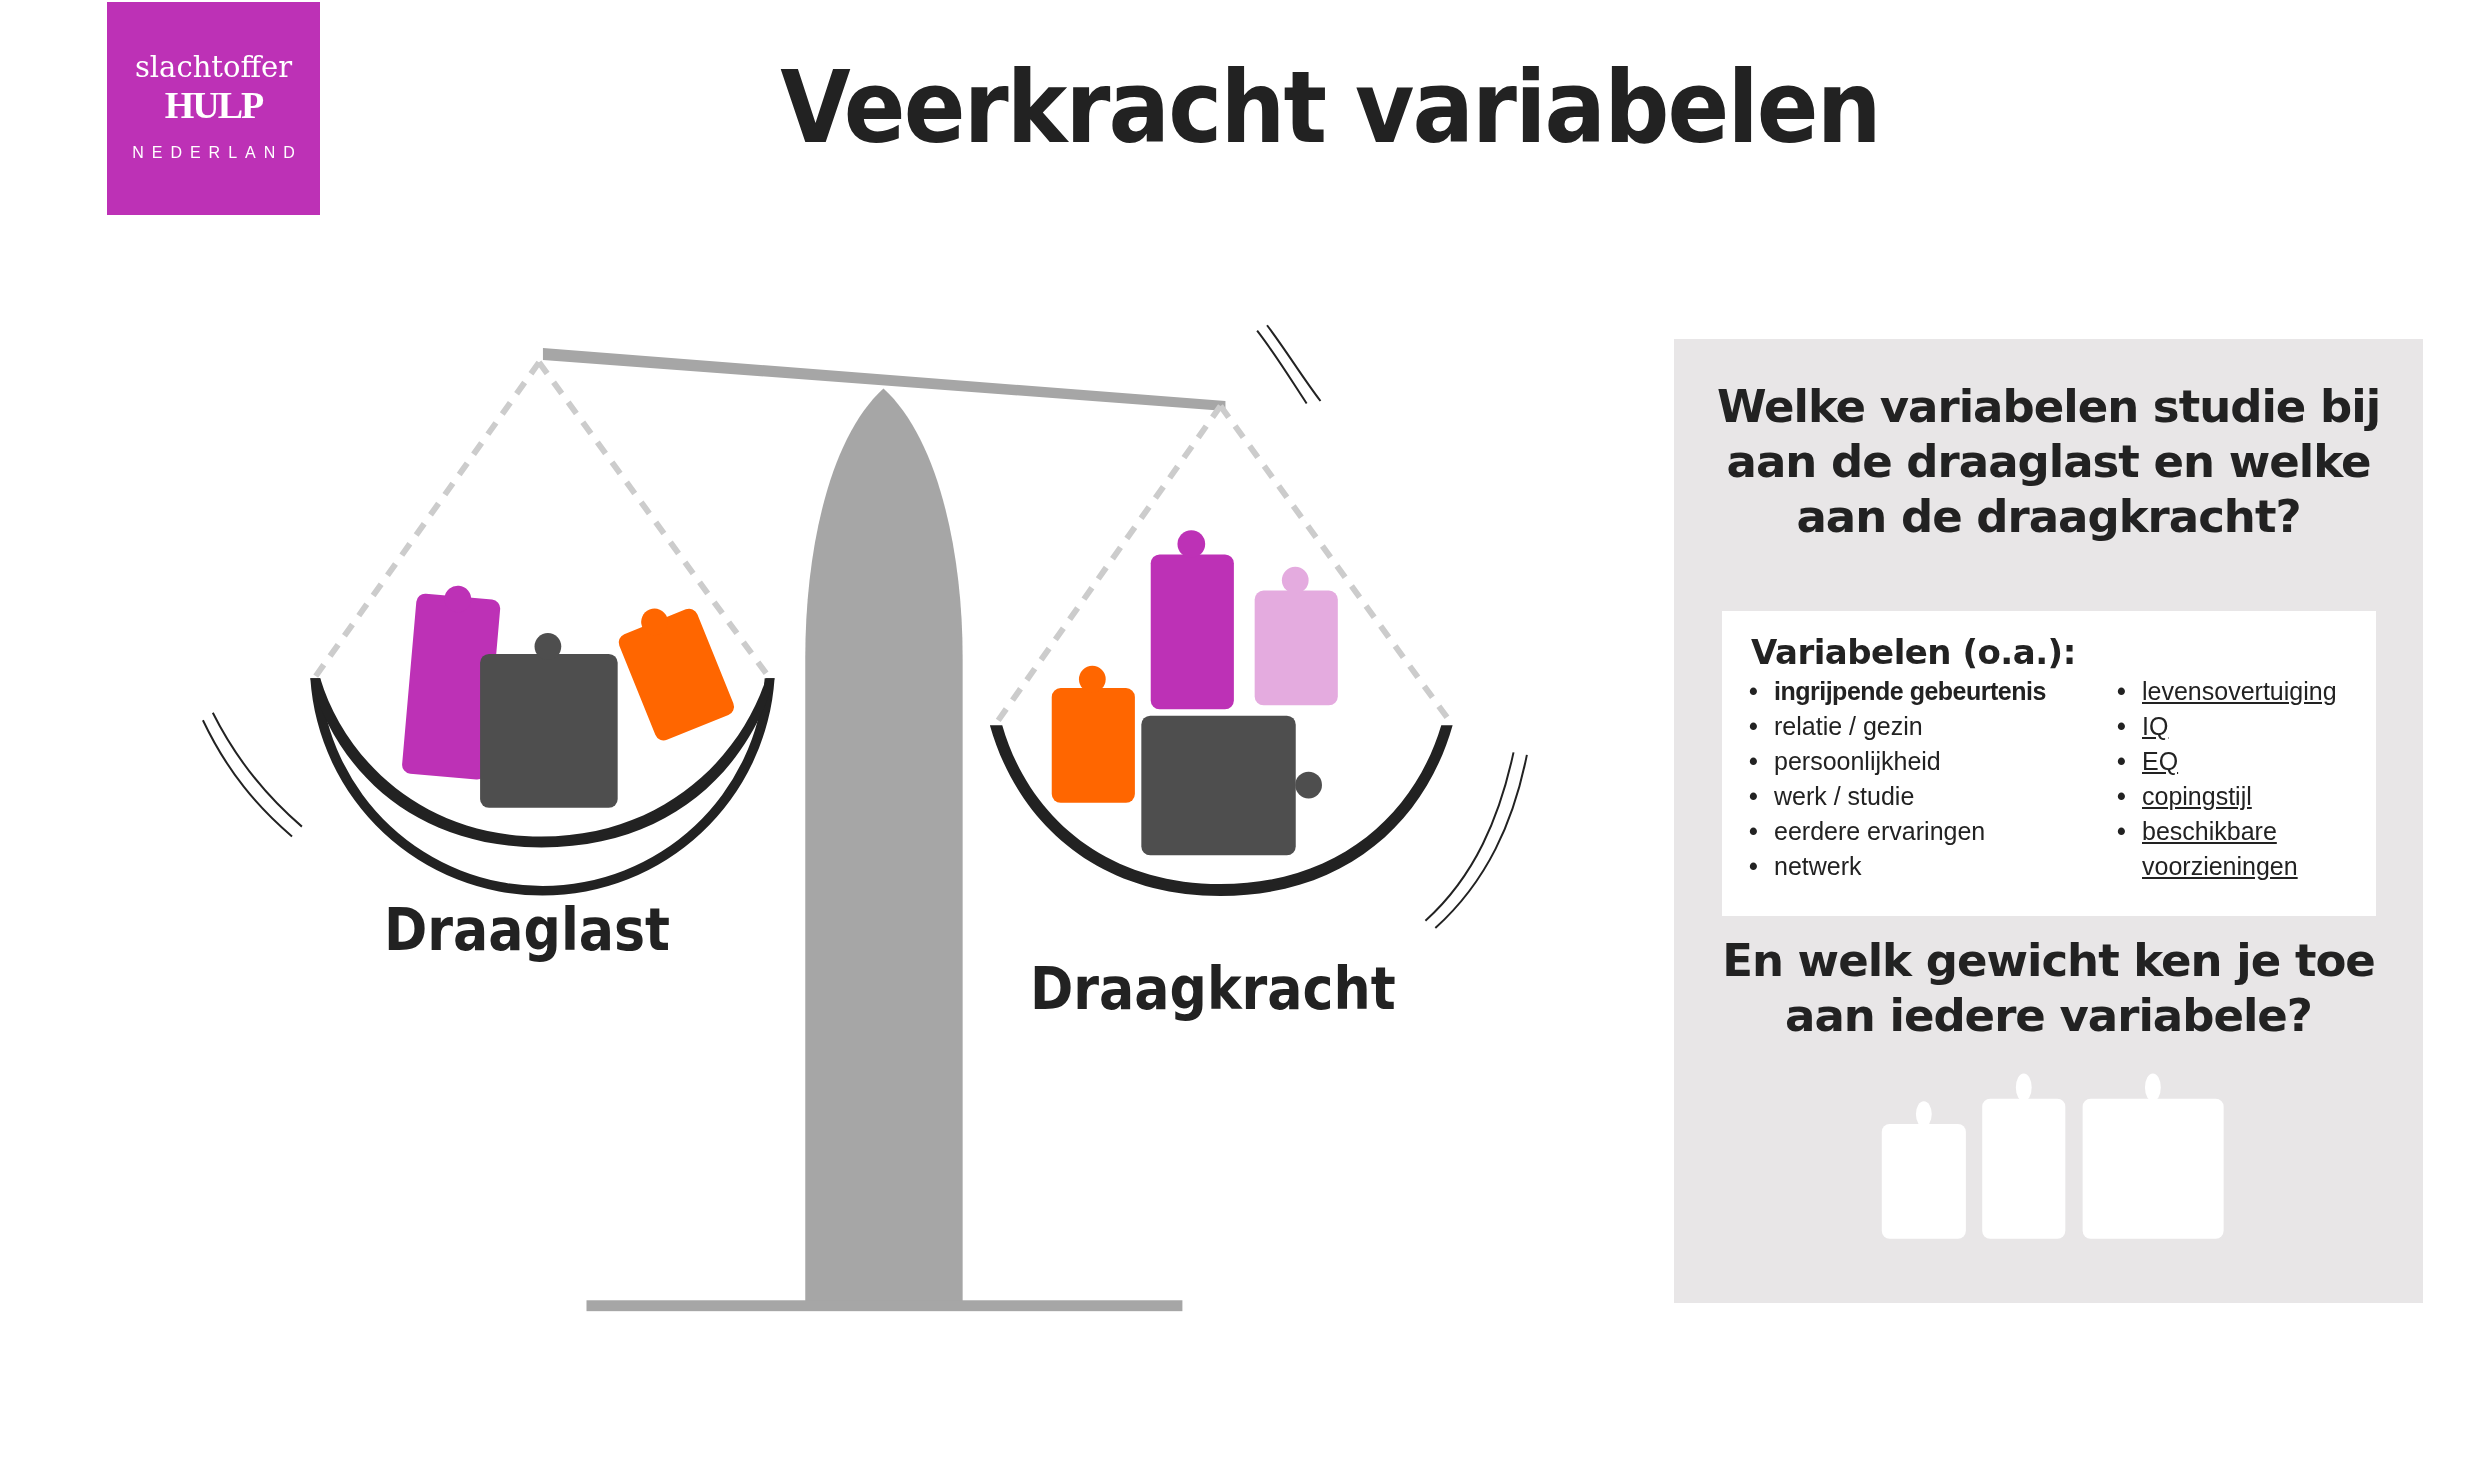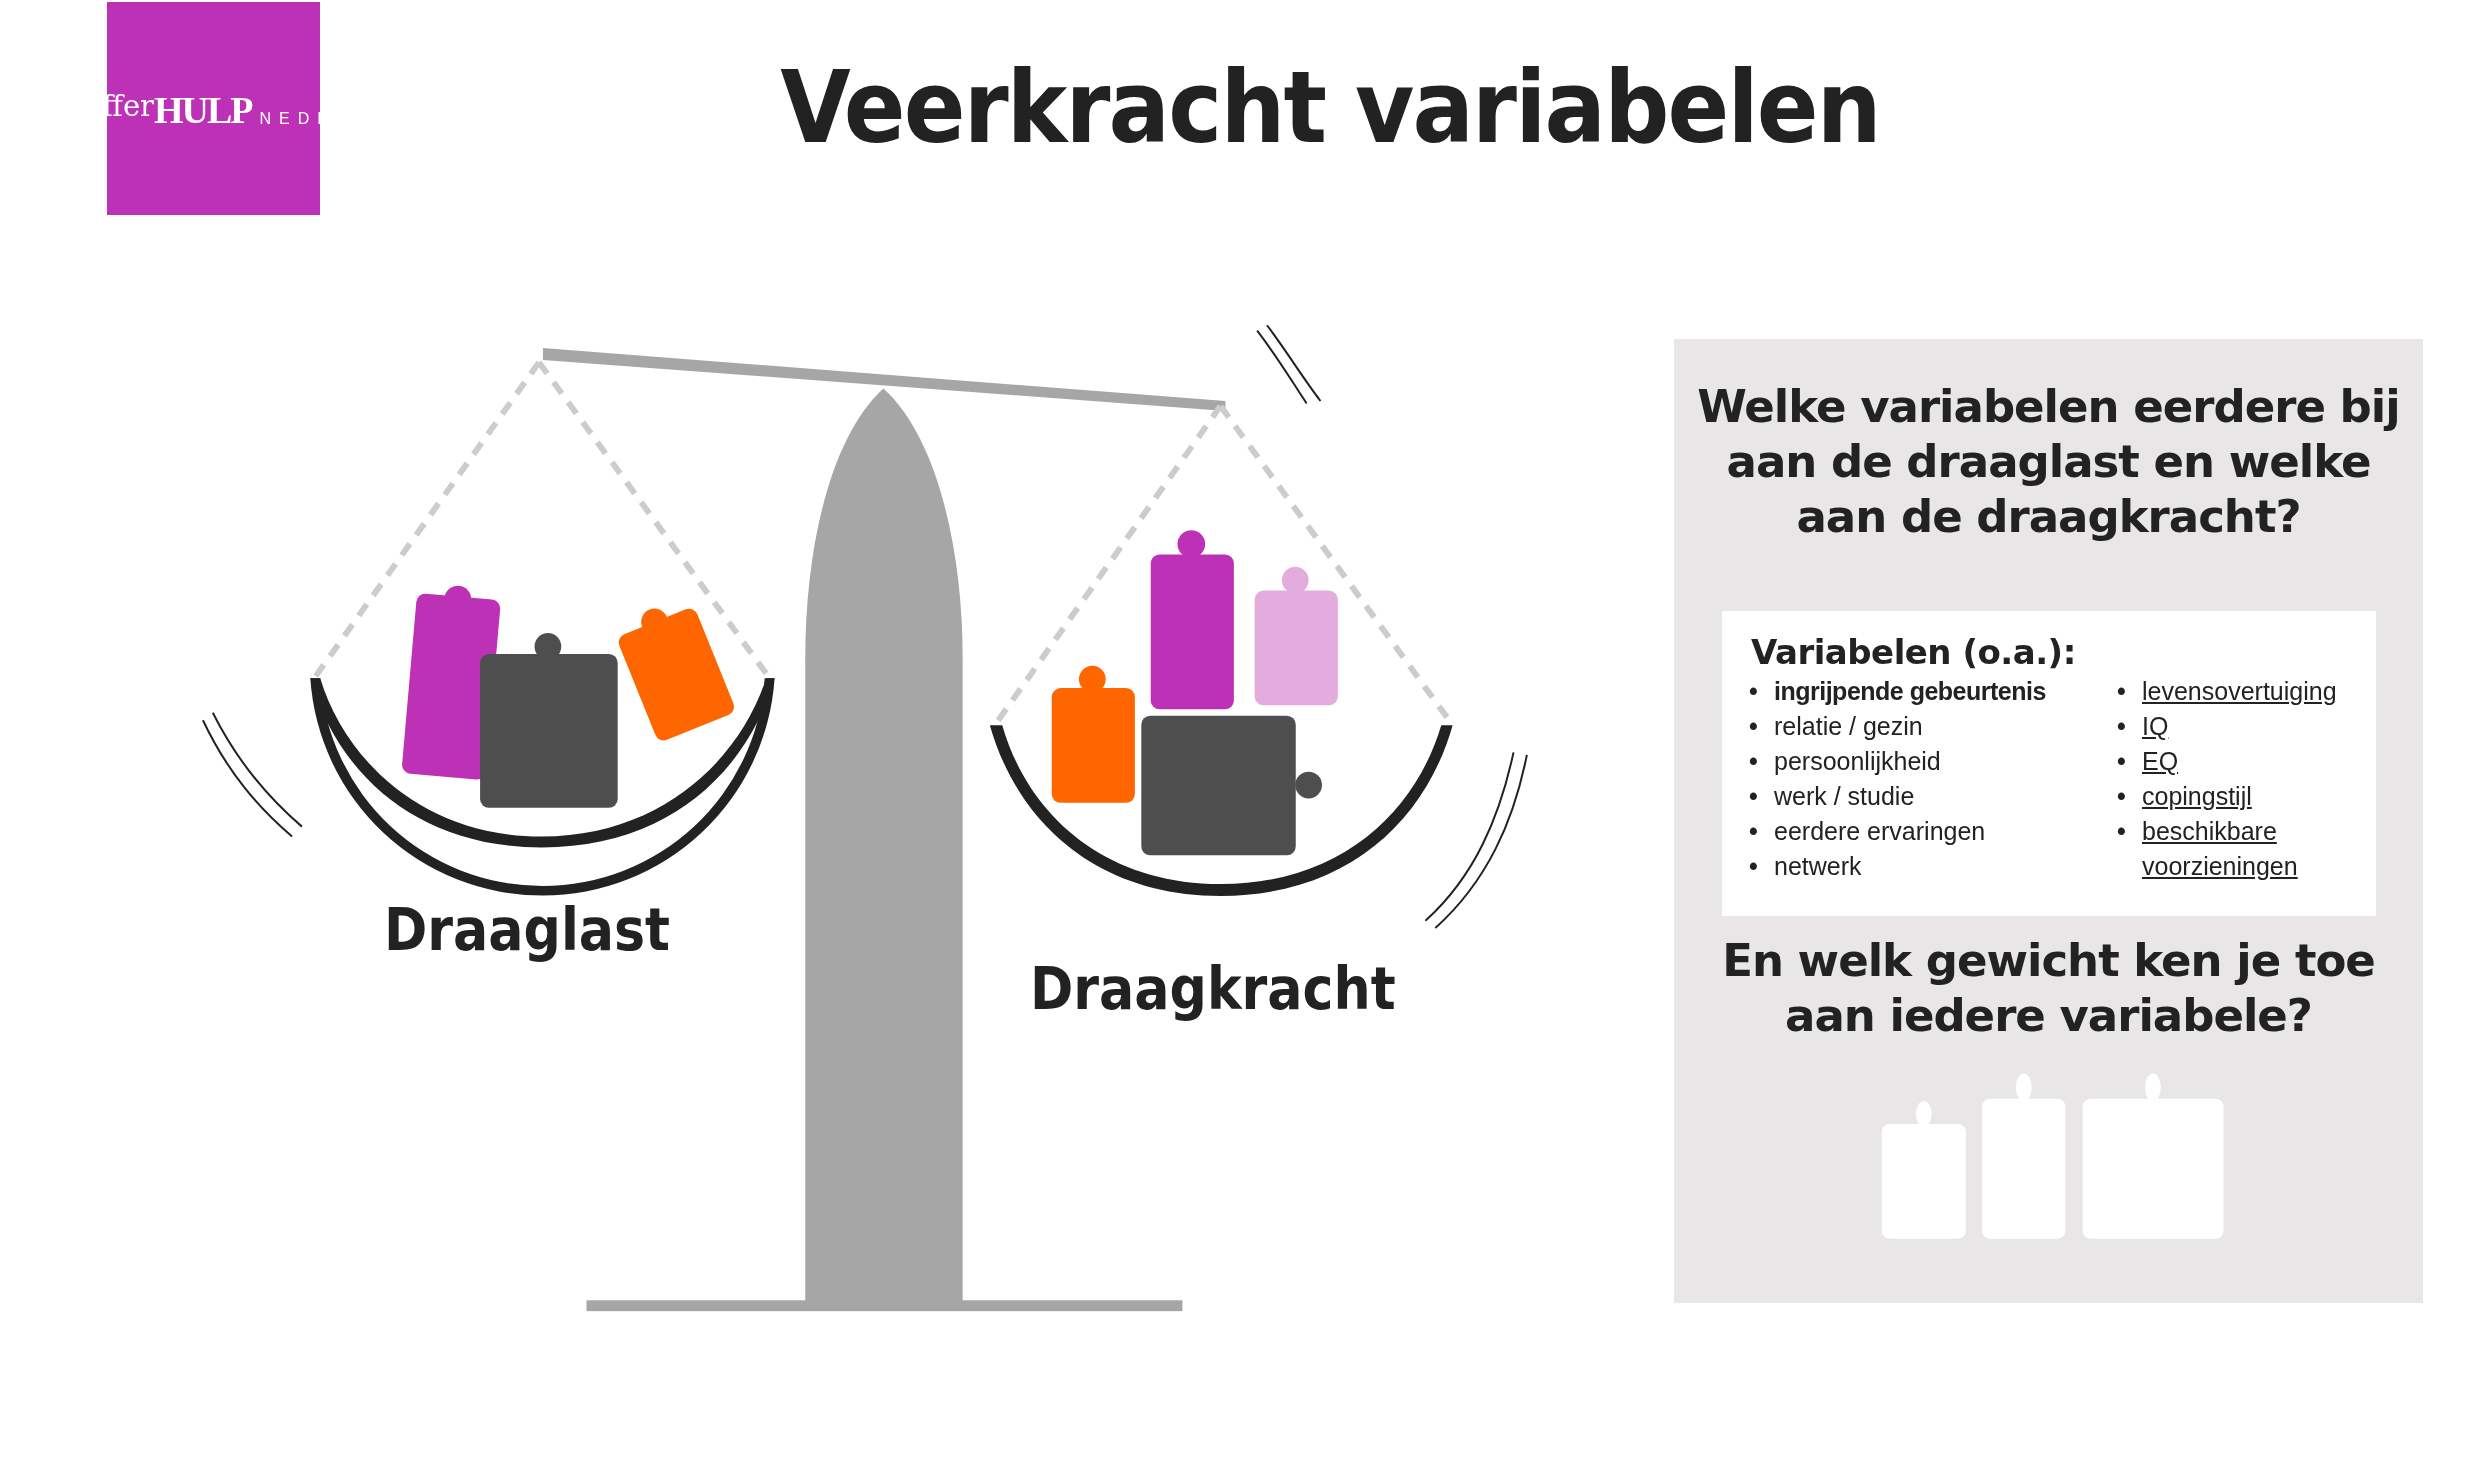--- a/index.html
+++ b/index.html
@@ -1,19 +1,19 @@
 <!DOCTYPE html>
 <html style="font-size:8px"><head>
 <meta charset="utf-8">
 <style>
   html, body { margin:0; padding:0; background:#ffffff; }
   body { width:2640px; height:1482px; position:relative; overflow:hidden;
          font-family:"Liberation Sans", "DejaVu Sans", sans-serif; color:#222222; }
   .logo { position:absolute; left:107px; top:1.5px; width:213px; height:213px; background:#bd31b6;
-          color:#fff; display:flex; flex-direction:row; align-items:center; justify-content:center; }
+          color:#fff; display:flex; flex-direction:column; align-items:center; justify-content:center; }
   .logo .l1 { font-family:"DejaVu Serif", serif; font-size:29px; font-weight:300; line-height:1; margin-top:-3px; }
   .logo .l2 { font-family:Liberation Serif, serif; font-weight:bold; font-size:38px; letter-spacing:-2px; line-height:1; margin-top:4px; }
   .logo .l3 { font-size:16px; letter-spacing:8px; line-height:1; margin-top:21px; padding-left:8px; }
   .title { position:absolute; left:0; width:2640px; top:49px; text-align:center;
            font-family:"DejaVu Sans", sans-serif; font-weight:bold; font-size:99px; letter-spacing:-2px;
            color:#222222; line-height:1.2; transform:translateX(10px) scaleX(0.92); }
   .scale-svg { position:absolute; left:0; top:0; width:2640px; height:1482px; }
   .lbl { position:absolute; font-family:"DejaVu Sans", sans-serif; font-weight:bold; color:#222222;
          font-size:58px; line-height:1; transform:scaleX(0.9); transform-origin:left top; white-space:nowrap; }
   .lbl-left { left:384px; top:901px; }
@@ -99,21 +99,21 @@
     <path d="M2000 1465 C2055 1660 2215 1810 2466 1810 C2720 1810 2880 1660 2935 1465 L2912 1465 C2860 1640 2710 1786 2466 1786 C2225 1786 2075 1640 2025 1465 Z" fill="#222222"></path>
     <path d="M2540 668 C2580 720 2610 770 2640 815 M2560 657 C2600 710 2630 760 2668 810 M3058 1520 C3030 1650 2980 1770 2880 1860 M3085 1525 C3058 1660 3005 1780 2900 1875" fill="none" stroke="#222222" stroke-width="4"></path>
   </g>
 </svg>
 
 <div class="lbl lbl-left">Draaglast</div>
 <div class="lbl lbl-right">Draagkracht</div>
 
 <div class="panel">
   <div class="q q1">
-    <div>Welke variabelen eerdere bij</div>
+    <div>Welke variabelen studie bij</div>
     <div>aan de draaglast en welke</div>
     <div>aan de draagkracht?</div>
   </div>
 
   <div class="vbox">
     <div class="vtitle">Variabelen (o.a.):</div>
     <ul class="col col-a">
       <li class="b bold">ingrijpende gebeurtenis</li>
       <li class="b">relatie / gezin</li>
       <li class="b">persoonlijkheid</li>

